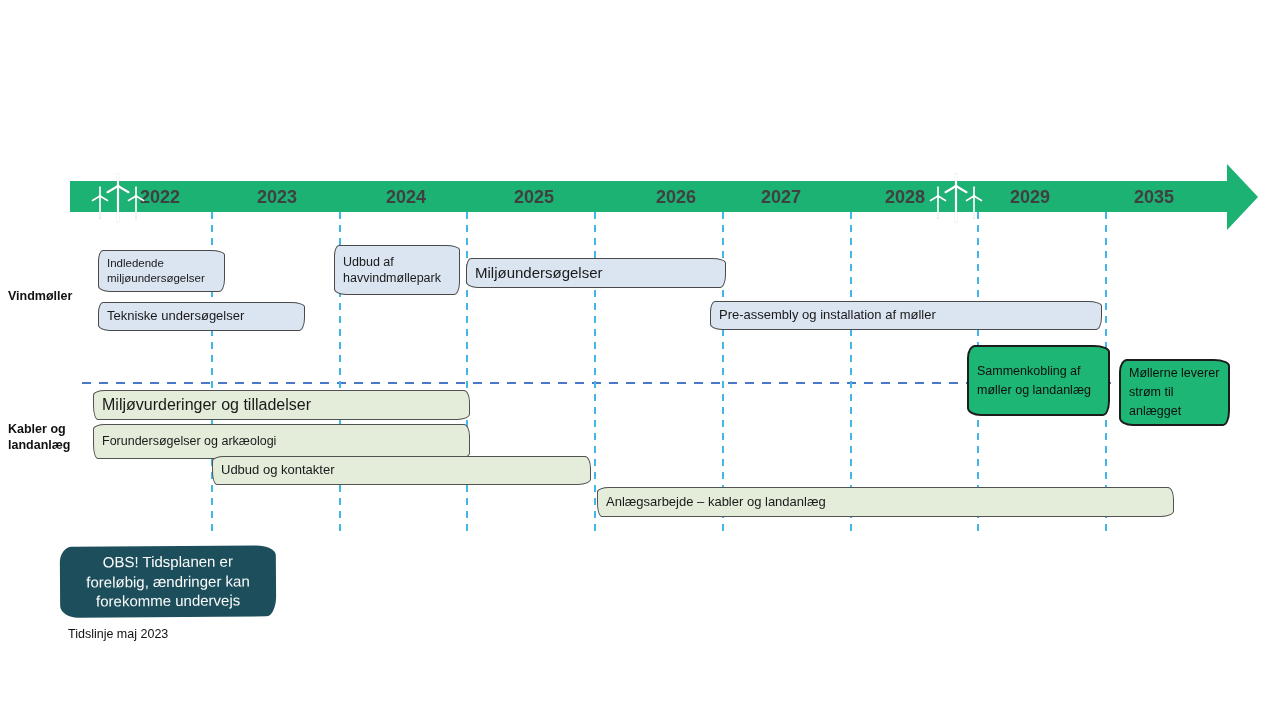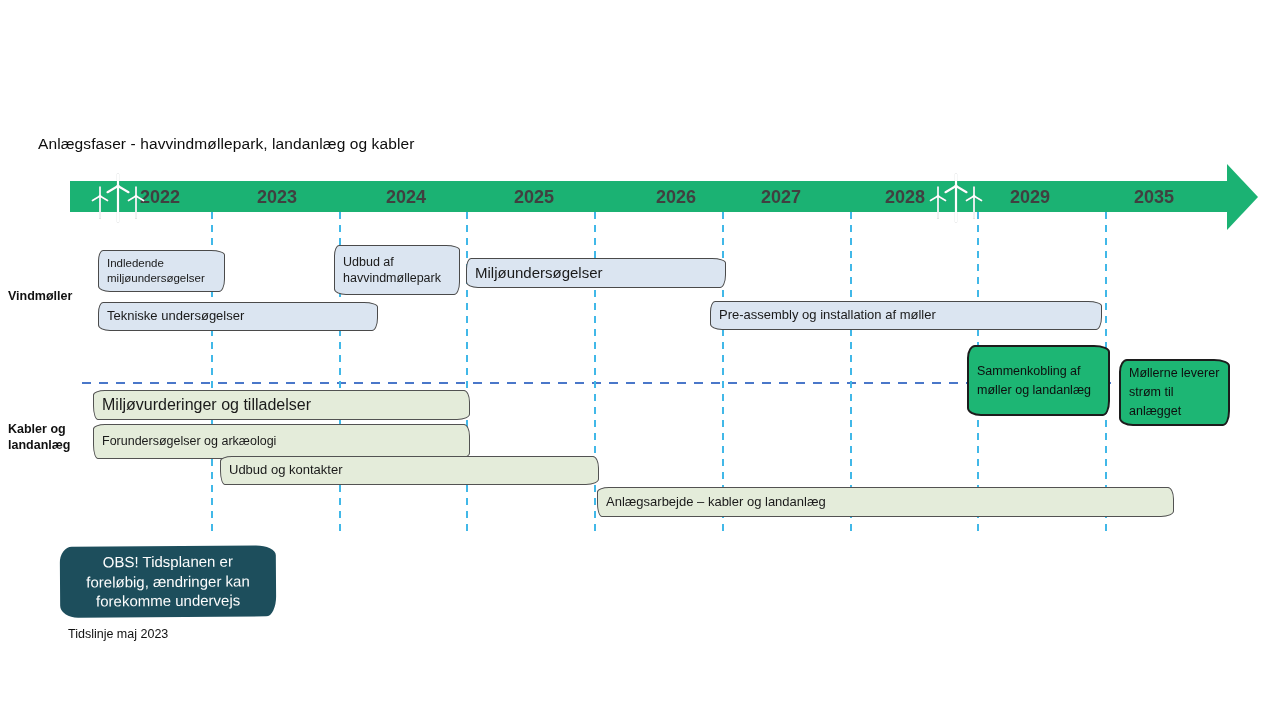--- a/index.html
+++ b/index.html
@@ -30,21 +30,20 @@
   .note{box-sizing:border-box;background:var(--teal);color:#fdfdfd;text-align:center;
         font-size:15px;line-height:1.33;display:flex;align-items:center;justify-content:center;
         padding:8px 10px;border-radius:12px 20px 10px 18px/16px 10px 20px 12px;transform:rotate(-.4deg);z-index:2;}
   .footer{font-size:12.5px;color:#111;z-index:2;}
   .turbines{z-index:3;filter:drop-shadow(0 0 .6px rgba(80,90,95,.65));}
 </style>
 </head>
 <body>
 
 <div id="stage" style="--green: #1bb273; --green2: #1db674; --lblue: #dbe5f1; --lgreen: #e4ecda; --teal: #1d4e5c; --gridblue: #41b8e8; --divblue: #4a77c9;">
-  <div class="abs title" style="left:38px;top:135px;">Anlægsfaser -  havvindmøllepark, landanlæg og kabler</div>
 
   <div class="abs arrow-body" id="arrowBody" style="left: 70px; top: 181px; width: 1157px; height: 31px;">
       <span class="year" style="left: 90px;">2022</span>
       <span class="year" style="left: 207px;">2023</span>
       <span class="year" style="left: 336px;">2024</span>
       <span class="year" style="left: 464px;">2025</span>
       <span class="year" style="left: 606px;">2026</span>
       <span class="year" style="left: 711px;">2027</span>
       <span class="year" style="left: 835px;">2028</span>
       <span class="year" style="left: 960px;">2029</span>
@@ -66,27 +65,27 @@
     <div class="abs gridline" style="left: 594px; top: 212px; height: 325px;"></div>
     <div class="abs gridline" style="left: 722px; top: 212px; height: 325px;"></div>
     <div class="abs gridline" style="left: 850px; top: 212px; height: 325px;"></div>
     <div class="abs gridline" style="left: 977px; top: 212px; height: 325px;"></div>
     <div class="abs gridline" style="left: 1105px; top: 212px; height: 325px;"></div>
     <div class="abs rowlabel" style="left: 8px; top: 288px; width: 90px;">Vindmøller</div>
     <div class="abs rowlabel" style="left: 8px; top: 421px; width: 74px;">Kabler og landanlæg</div>
     <div class="abs bar blue" style="left: 334px; top: 245px; width: 126px; height: 50px; font-size: 12.5px;">Udbud af havvindmøllepark</div>
     <div class="abs bar blue" style="left: 98px; top: 250px; width: 127px; height: 42px; font-size: 11.5px;">Indledende miljøundersøgelser</div>
     <div class="abs bar blue" style="left: 466px; top: 258px; width: 260px; height: 30px; font-size: 15px;">Miljøundersøgelser</div>
-    <div class="abs bar blue" style="left: 98px; top: 302px; width: 280px; height: 29px; font-size: 13px;">Tekniske undersøgelser</div>
+    <div class="abs bar blue" style="left: 98px; top: 302px; width: 207px; height: 29px; font-size: 13px;">Tekniske undersøgelser</div>
     <div class="abs bar blue" style="left: 710px; top: 301px; width: 392px; height: 29px; font-size: 13px;">Pre-assembly og installation af møller</div>
     <div class="abs bar green" style="left: 967px; top: 345px; width: 143px; height: 71px; font-size: 12.5px;">Sammenkobling af møller og landanlæg</div>
     <div class="abs bar green" style="left: 1119px; top: 359px; width: 111px; height: 67px; font-size: 12.5px;">Møllerne leverer strøm til anlægget</div>
     <div class="abs bar lightgreen" style="left: 93px; top: 390px; width: 377px; height: 30px; font-size: 16px;">Miljøvurderinger og tilladelser</div>
     <div class="abs bar lightgreen" style="left: 93px; top: 424px; width: 377px; height: 35px; font-size: 12.5px;">Forundersøgelser og arkæologi</div>
-    <div class="abs bar lightgreen" style="left: 220px; top: 456px; width: 379px; height: 29px; font-size: 13px;">Udbud og kontakter</div>
+    <div class="abs bar lightgreen" style="left: 212px; top: 456px; width: 379px; height: 29px; font-size: 13px;">Udbud og kontakter</div>
     <div class="abs bar lightgreen" style="left: 597px; top: 487px; width: 577px; height: 30px; font-size: 13px;">Anlægsarbejde – kabler og landanlæg</div>
     <svg width="56" height="52" viewBox="0 0 56 52" style="display: block; position: absolute; left: 90px; top: 172px; z-index: 3;" stroke="#ffffff" stroke-linecap="round" fill="none" class="turbines">
     <g stroke-width="1.7">
       <line x1="10" y1="24" x2="10" y2="46"></line>
         <line x1="10" y1="24" x2="10" y2="15"></line>
       <line x1="10" y1="24" x2="2.5" y2="28.5"></line>
         <line x1="10" y1="24" x2="17.5" y2="28.5"></line>
       <circle cx="10" cy="24" r="1.3" fill="#fff" stroke="none"></circle>
     </g>
     <g stroke-width="2.2">

